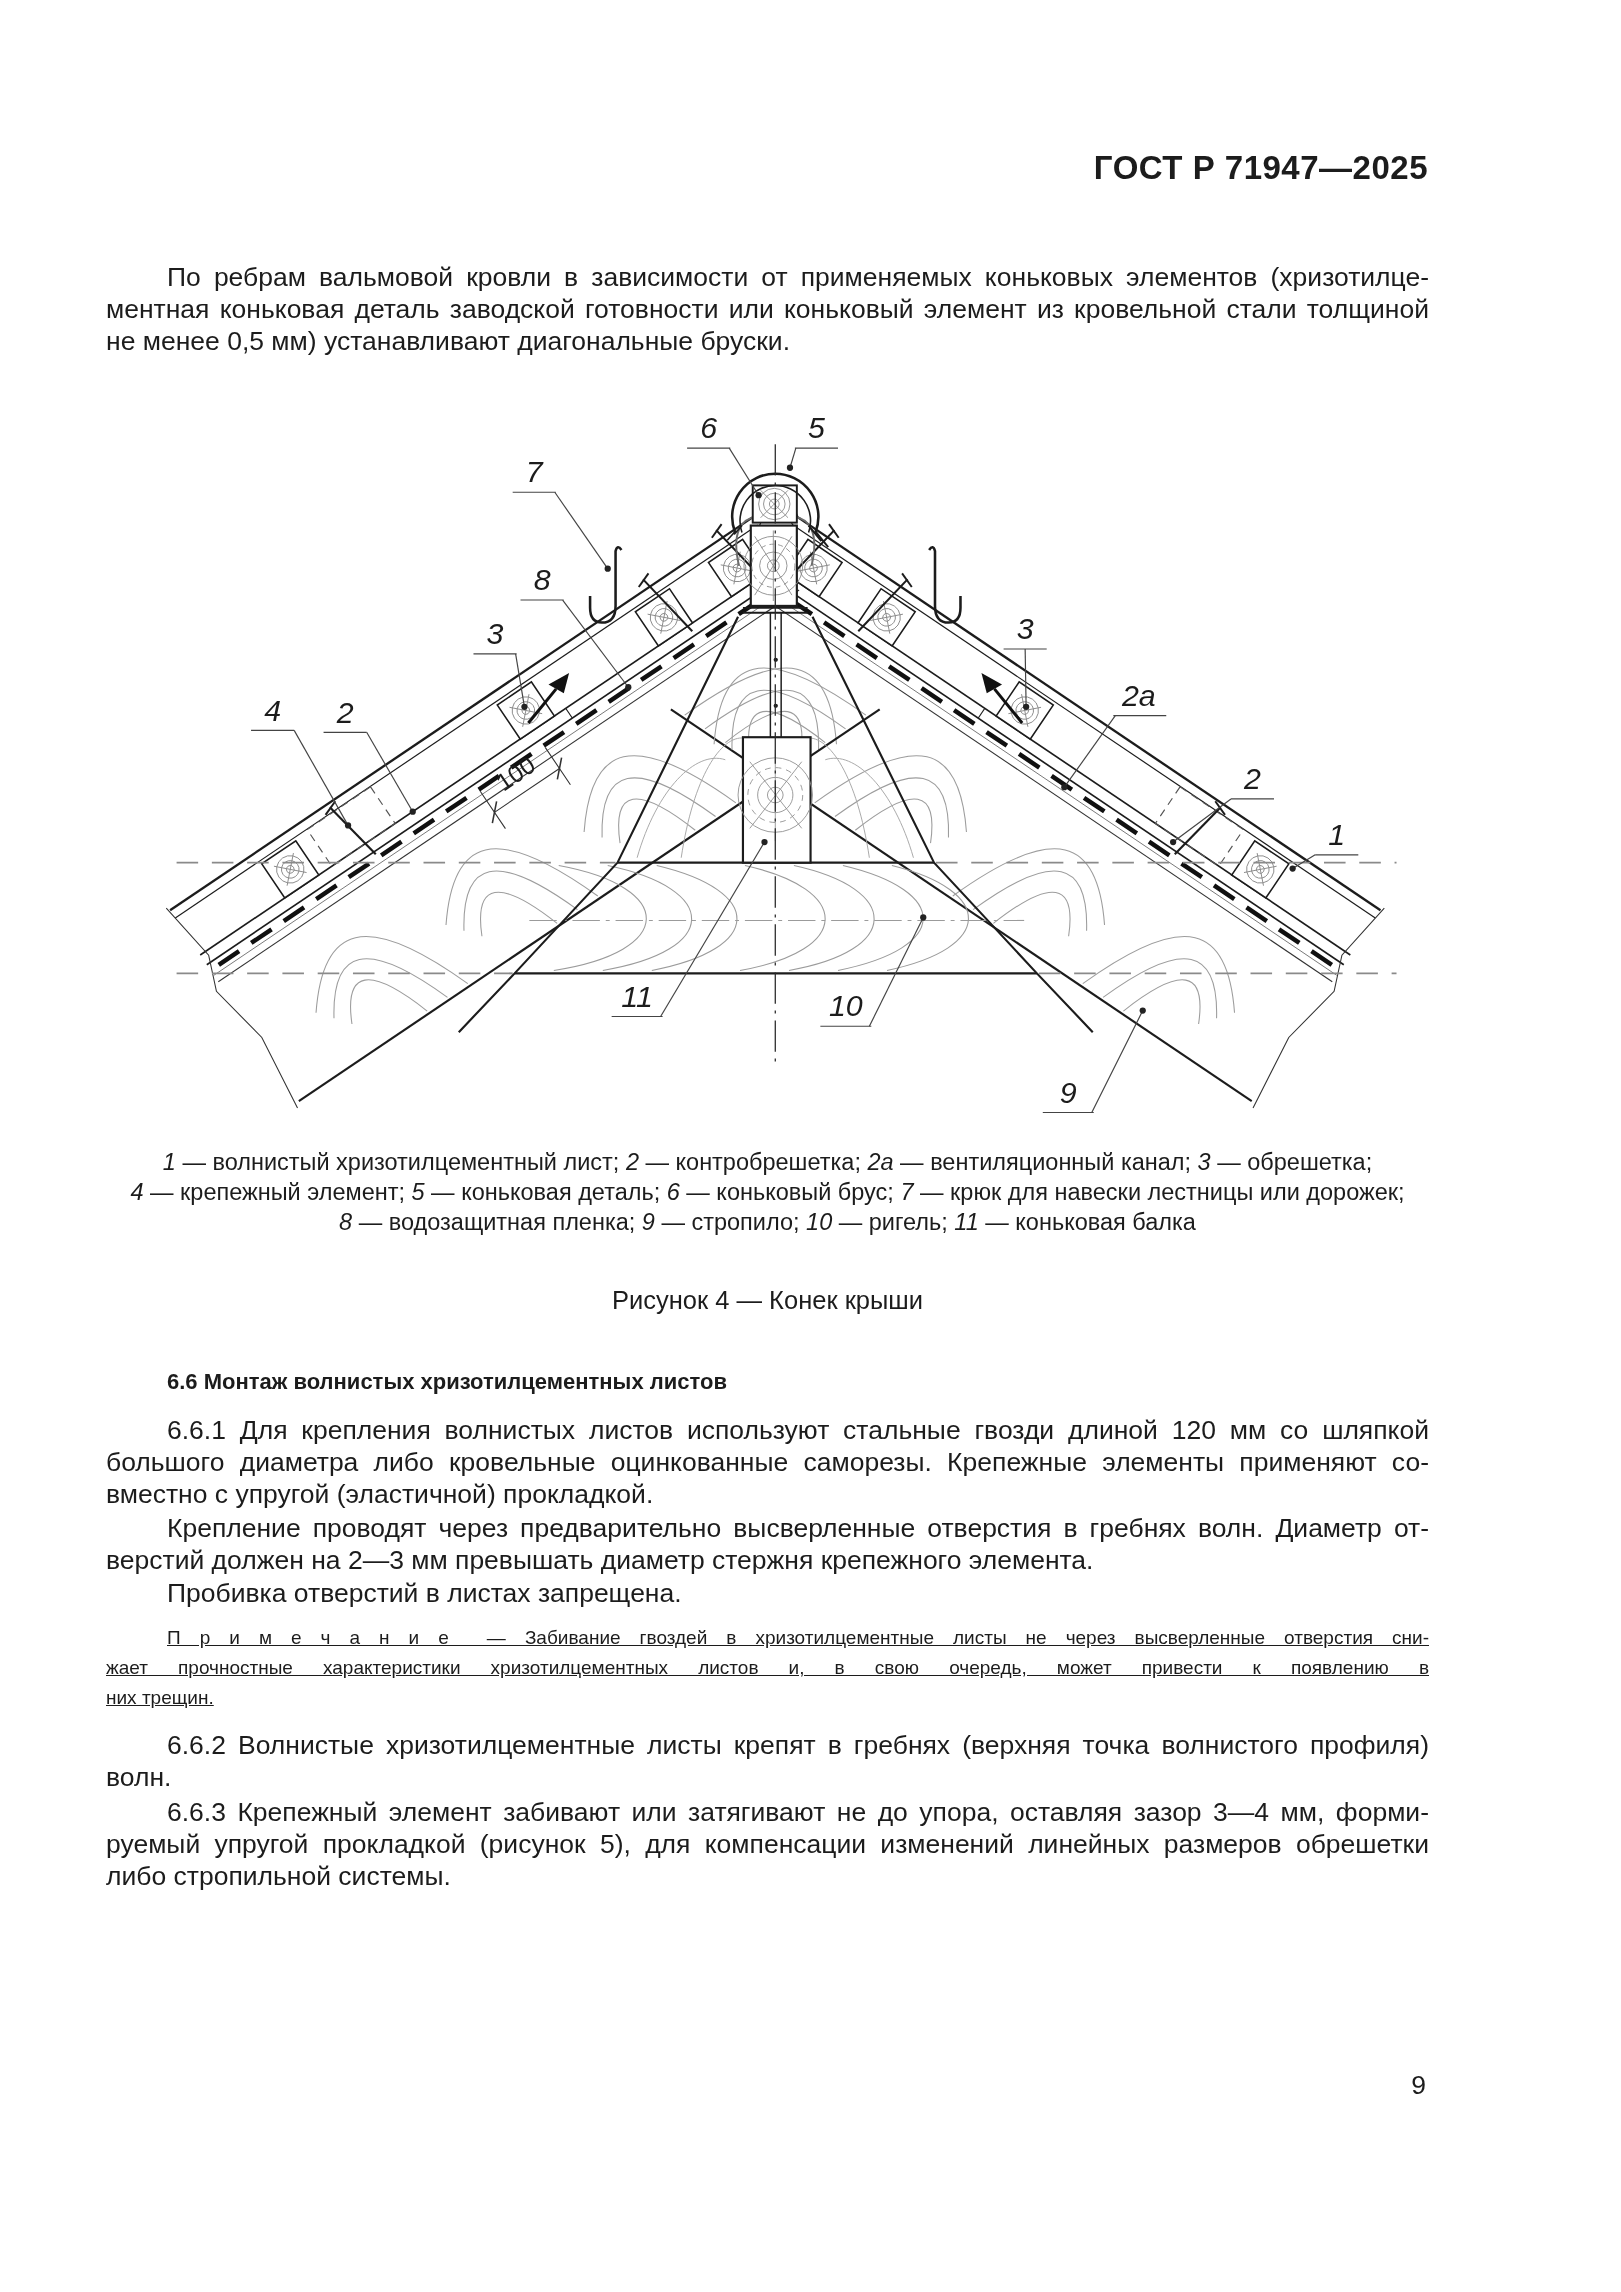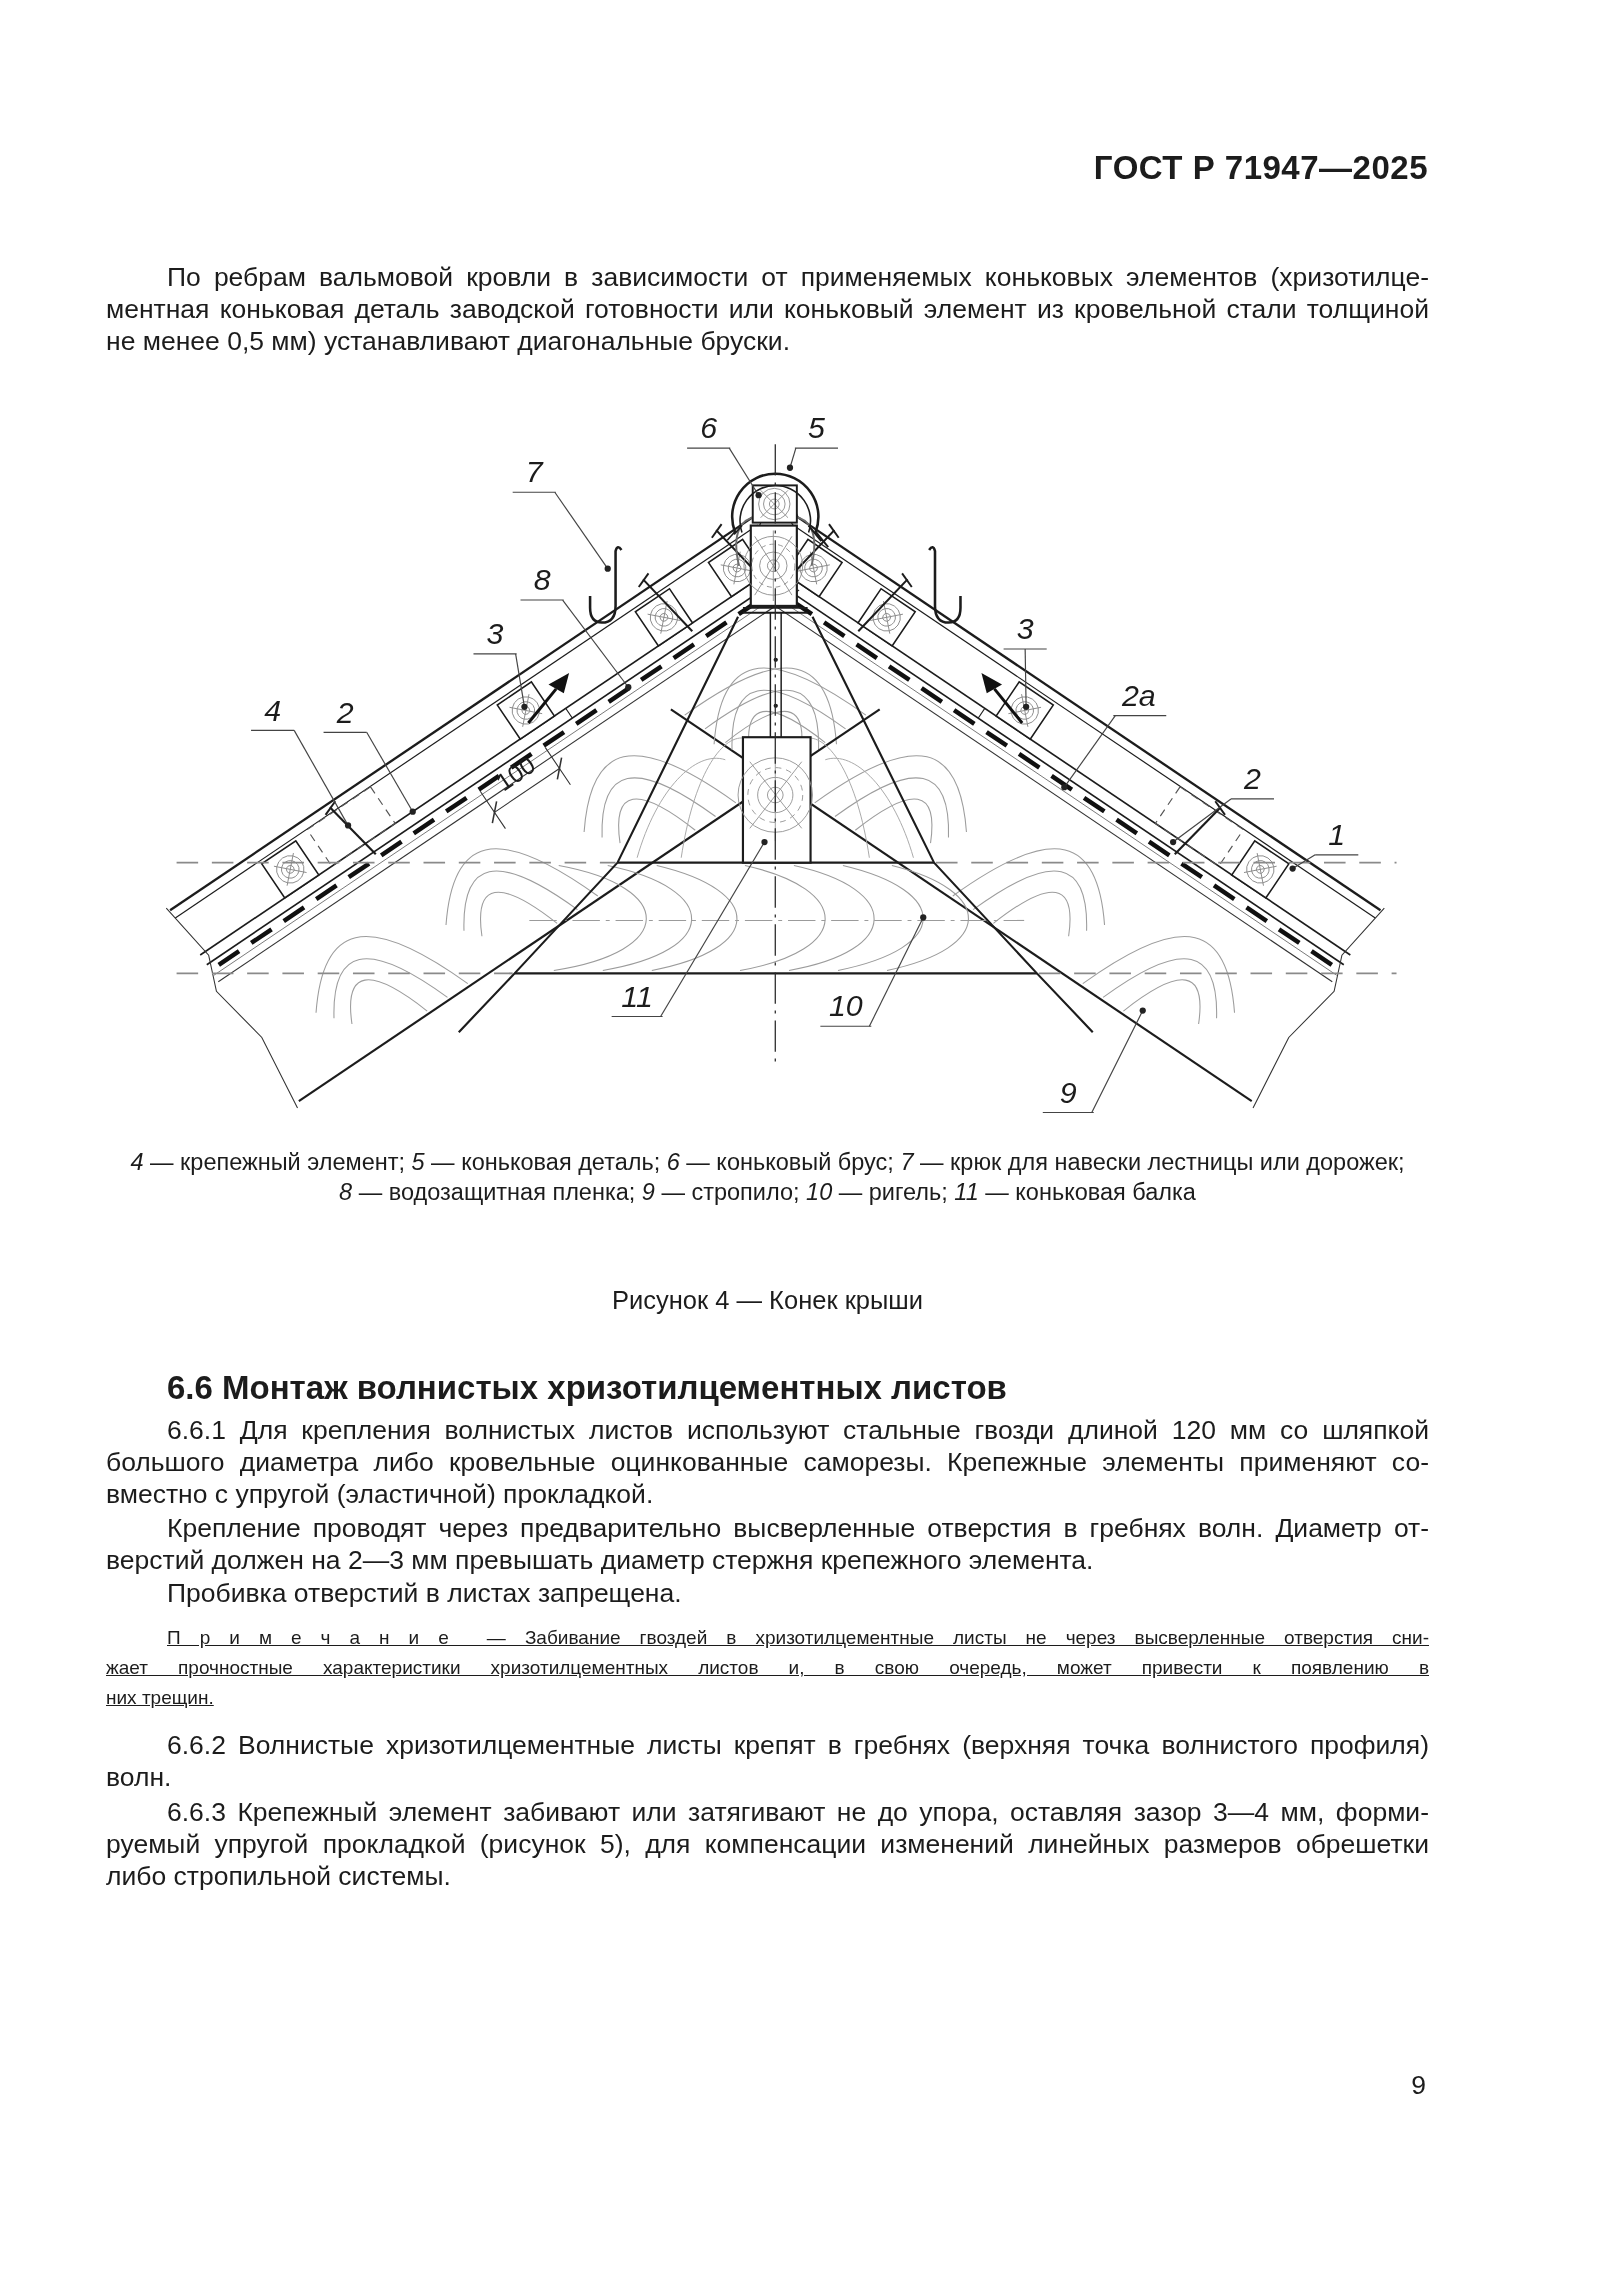--- a/index.html
+++ b/index.html
@@ -8,21 +8,21 @@
     font-family:"Liberation Sans",sans-serif;color:#1c1c1c;overflow:hidden;
   }
   .doc-header{
     position:absolute;top:149px;right:193px;font-size:33px;font-weight:bold;letter-spacing:0.5px;
   }
   .textblock{position:absolute;left:106px;width:1323px;margin-top:38px;}
   .ln{font-size:26.5px;line-height:32px;height:32px;white-space:pre-wrap;text-align:left;}
   .jst{text-align:justify;text-align-last:justify;}
   .ind{text-indent:61px;}
   .note .ln{font-size:19px;line-height:30px;height:30px;text-decoration:underline;}
-  .heading{font-size:33px;font-weight:bold;}
+  .heading{font-size:22px;font-weight:bold;}
   .caption{position:absolute;left:106px;width:1323px;top:1147px;text-align:center;}
   .caption .cap-ln{font-size:23.5px;line-height:30px;height:30px;}
   .cap-num{font-style:italic;}
   .fig-title{position:absolute;left:106px;width:1323px;top:1246px;text-align:center;font-size:25.5px;margin-top:40px;}
   .page-num{position:absolute;top:2070px;right:195px;font-size:26.5px;}
   .figure-wrap{position:absolute;left:147px;top:407px;width:1284px;height:730px;}
   svg text.lbl{font-family:"Liberation Sans",sans-serif;font-style:italic;font-size:31px;fill:#1c1c1c;}
   svg text.dim{font-family:"Liberation Sans",sans-serif;font-size:25px;fill:#1c1c1c;}
 </style>
 </head>
@@ -288,20 +288,23 @@
     <text class="lbl" x="1128" y="390" text-anchor="middle">2</text>
     <text class="lbl" x="1214" y="447" text-anchor="middle">1</text>
     <text class="lbl" x="500" y="612" text-anchor="middle">11</text>
     <text class="lbl" x="713" y="622" text-anchor="middle">10</text>
     <text class="lbl" x="940" y="710" text-anchor="middle">9</text>
   </svg>
   </div>
 
   <div class="caption">
     <div class="cap-ln">
+      <span class="cap-num">1</span><span> — волнистый хризотилцементный лист; </span><span class="cap-num">2</span><span> — контробрешетка; </span><span class="cap-num">2а</span><span> — вентиляционный канал; </span><span class="cap-num">3</span><span> — обрешетка;</span>
+    </div>
+    <div class="cap-ln">
       <span class="cap-num">4</span><span> — крепежный элемент; </span><span class="cap-num">5</span><span> — коньковая деталь; </span><span class="cap-num">6</span><span> — коньковый брус; </span><span class="cap-num">7</span><span> — крюк для навески лестницы или дорожек;</span>
     </div>
     <div class="cap-ln">
       <span class="cap-num">8</span><span> — водозащитная пленка; </span><span class="cap-num">9</span><span> — стропило; </span><span class="cap-num">10</span><span> — ригель; </span><span class="cap-num">11</span><span> — коньковая балка</span>
     </div>
   </div>
 
   <div class="fig-title">Рисунок 4 — Конек крыши</div>
 
   <div class="textblock heading" style="top:1331px;padding-left:61px">6.6 Монтаж волнистых хризотилцементных листов</div>

